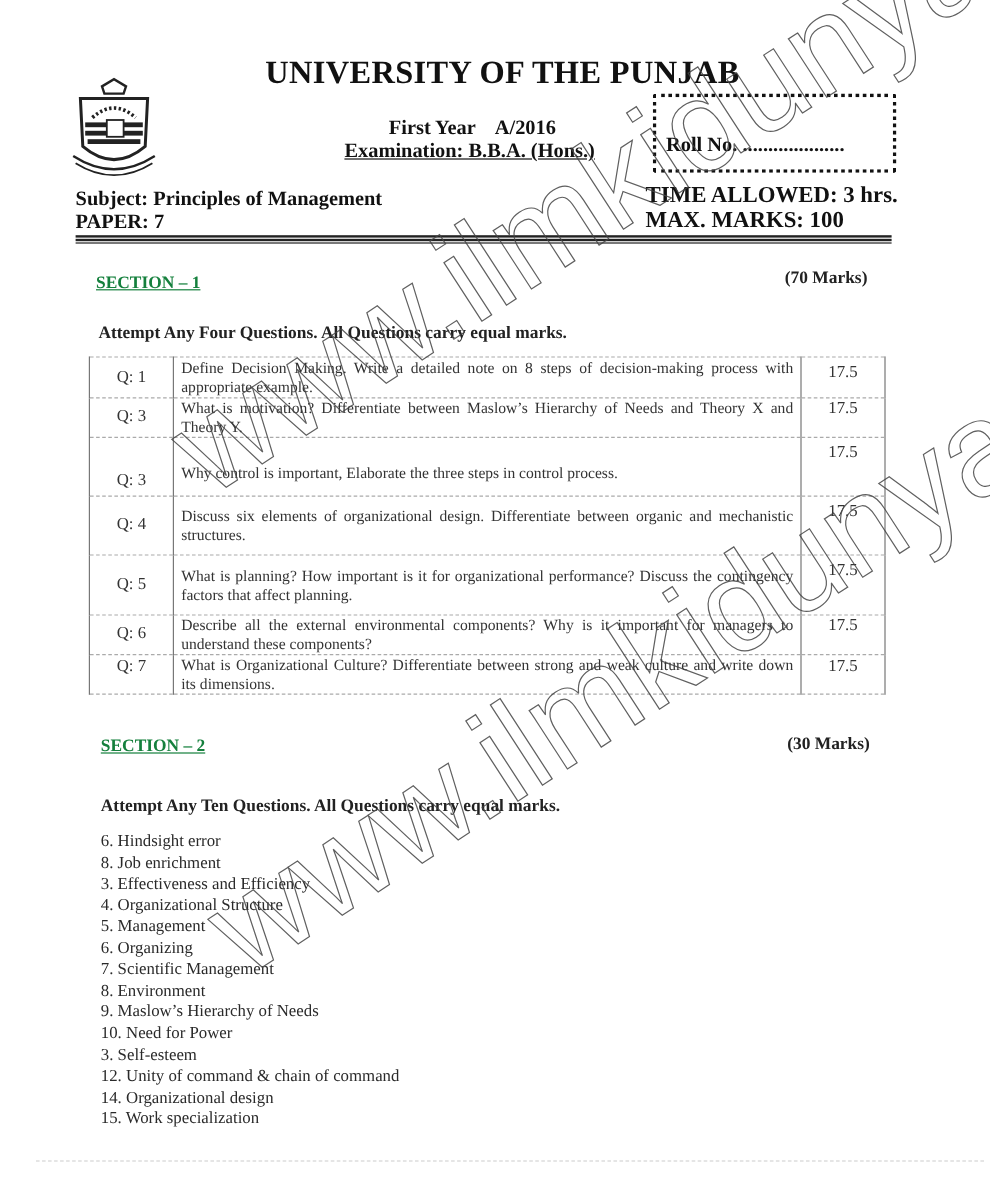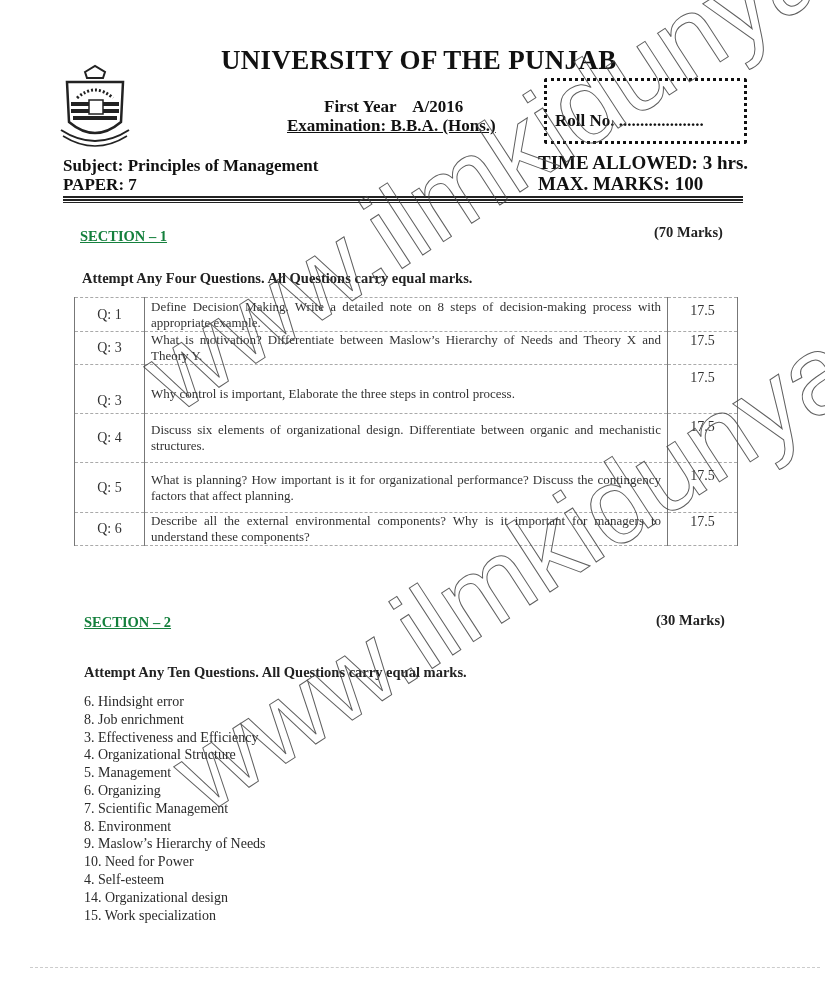--- a/index.html
+++ b/index.html
@@ -112,39 +112,45 @@
   <tr style="height:50px;margin-left:47px;">
     <td class="qnum">Q: 5</td>
     <td class="qtext">What is planning? How important is it for organizational performance? Discuss the contingency factors that affect planning.</td>
     <td class="qmark">17.5</td>
   </tr>
   <tr style="height:33px;">
     <td class="qnum">Q: 6</td>
     <td class="qtext">Describe all the external environmental components? Why is it important for managers to understand these components?</td>
     <td class="qmark" style="padding-top:1px;">17.5</td>
   </tr>
+  <tr style="height:33px;">
+    <td class="qnum" style="vertical-align:top;padding-top:2px;">Q: 7</td>
+    <td class="qtext">What is Organizational Culture? Differentiate between strong and weak culture and write down its dimensions.</td>
+    <td class="qmark" style="padding-top:2px;">17.5</td>
+  </tr>
 </tbody>
   </table>
 
 <div class="abs section-head" style="left:84px;top:614px;">SECTION – 2</div>
 <div class="abs section-marks" style="left:656px;top:612px;">(30 Marks)</div>
 <div class="abs instruction" style="left:84px;top:664px;">Attempt Any Ten Questions. All Questions carry equal marks.</div>
 
 <div class="abs list">
   <div>6. Hindsight error</div>
   <div>8. Job enrichment</div>
   <div>3. Effectiveness and Efficiency</div>
   <div>4. Organizational Structure</div>
   <div>5. Management</div>
   <div>6. Organizing</div>
   <div>7. Scientific Management</div>
   <div>8. Environment</div>
   <div>9. Maslow’s Hierarchy of Needs</div>
   <div>10. Need for Power</div>
-  <div>4. Self-esteem</div>
+  <div>3. Self-esteem</div>
+  <div>12. Unity of command &amp; chain of command</div>
   <div>14. Organizational design</div>
   <div>15. Work specialization</div>
 </div>
 
 <div class="abs bottom-dash"></div>
 
 <div class="abs watermark one">www.ilmkidunya.com</div>
 <div class="abs watermark two">www.ilmkidunya.com</div>
 
 </body></html>

